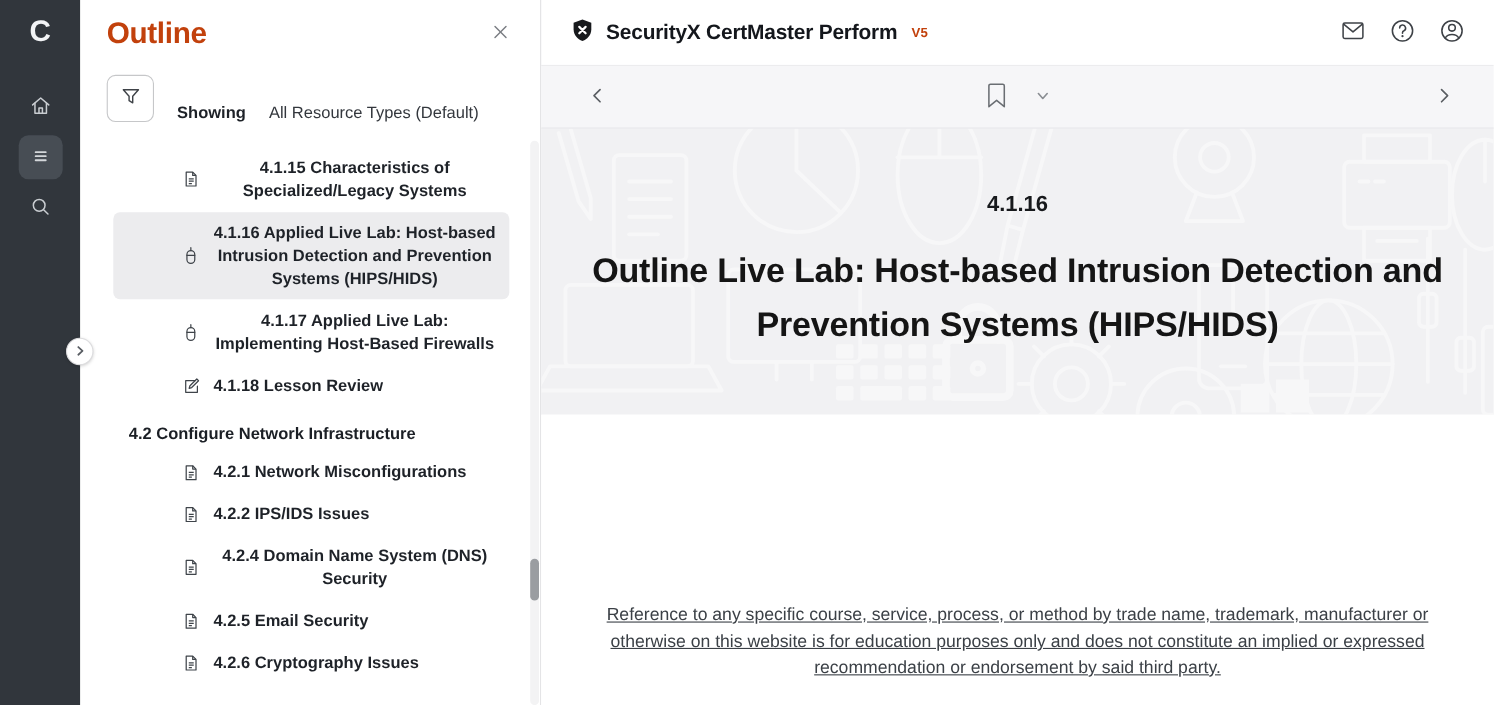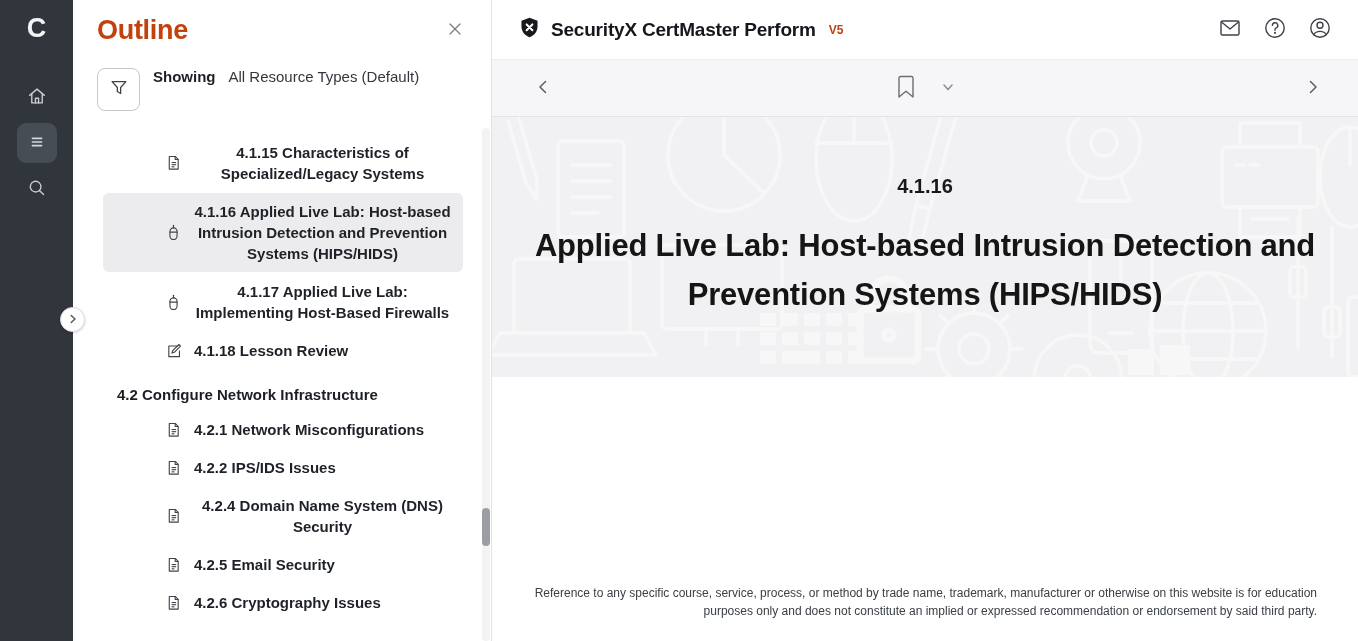--- a/index.html
+++ b/index.html
@@ -41,21 +41,21 @@
     border-right:1px solid #e2e2e4; overflow:hidden;
   }
   .outline-header {
     display:flex; align-items:center; justify-content:space-between;
     padding:15px 22px 6px 24px;
   }
   .outline-title { font-size:27px; font-weight:700; color:#c2410c; letter-spacing:-.3px; }
   .close-btn { background:none; border:none; cursor:pointer; width:28px; height:28px;
     display:flex; align-items:center; justify-content:center; }
 
-  .filter-row { display:flex; align-items:flex-start; gap:13px; padding:16px 24px 10px 24px; }
+  .filter-row { display:flex; align-items:flex-end; gap:21px; padding:16px 24px 10px 24px; }
   .filter-btn {
     width:43px; height:43px; border:1px solid #c6c7c9; border-radius:8px;
     background:#fff; display:flex; align-items:center; justify-content:center; cursor:pointer;
   }
   .showing-label { font-weight:700; font-size:15px; color:#1d2127; }
   .filter-value { font-size:15px; color:#33373d; }
 
   .outline-list { padding:12px 28px 0 30px; }
   .o-item {
     display:flex; align-items:center; gap:11px;
@@ -111,22 +111,22 @@
   .wm { position:absolute; left:0; top:0; }
   .lesson-number { position:relative; font-size:20px; font-weight:700; color:#17191c; margin-bottom:24px; }
   .lesson-title {
     position:relative; font-size:31px; font-weight:700; color:#151515;
     text-align:center; line-height:1.55; letter-spacing:-.2px; max-width:98%;
   }
 
   .page-body { flex:1; background:#fff; position:relative; }
   .disclaimer {
     position:absolute; bottom:21px; left:50%; transform:translateX(-50%);
-    width:784px; max-width:94%; text-align:right;
-    font-size:12px; line-height:1.5; color:#3b4046;
+    width:784px; max-width:94%; text-align:center;
+    font-size:16px; line-height:1.5; color:#3b4046;text-decoration:underline;
   }
 </style>
 </head>
 <body>
 
 <div class="app">
 
   <aside class="rail">
     <div class="rail-logo">C</div>
     <div class="rail-spacer"></div>
@@ -467,21 +467,21 @@
 
           <g>
             <rect x="636" y="232" width="26" height="26"></rect>
               <rect x="668" y="228" width="30" height="30"></rect>
             <rect x="636" y="264" width="26" height="24"></rect>
               <rect x="668" y="264" width="30" height="26"></rect>
           </g>
         </g>
       </svg>
       <div class="lesson-number">4.1.16</div>
-      <h2 class="lesson-title">Applied Live Lab: Host-based Intrusion Detection and Prevention Systems (HIPS/HIDS)</h2>
+      <h2 class="lesson-title">Outline Live Lab: Host-based Intrusion Detection and Prevention Systems (HIPS/HIDS)</h2>
     </div>
 
     <div class="page-body">
       <p class="disclaimer">Reference to any specific course, service, process, or method by trade name, trademark, manufacturer or otherwise on this website is for education purposes only and does not constitute an implied or expressed recommendation or endorsement by said third party.</p>
     </div>
 
   </main>
 </div>
 
 </body></html>

